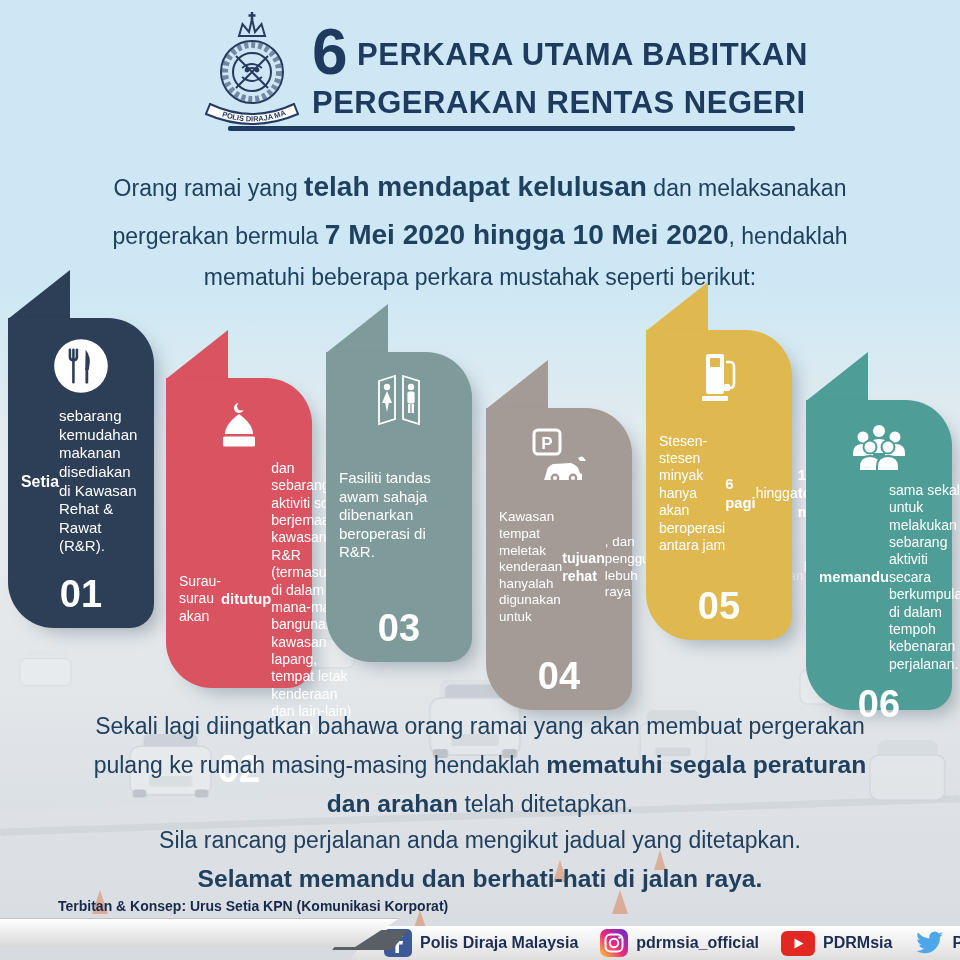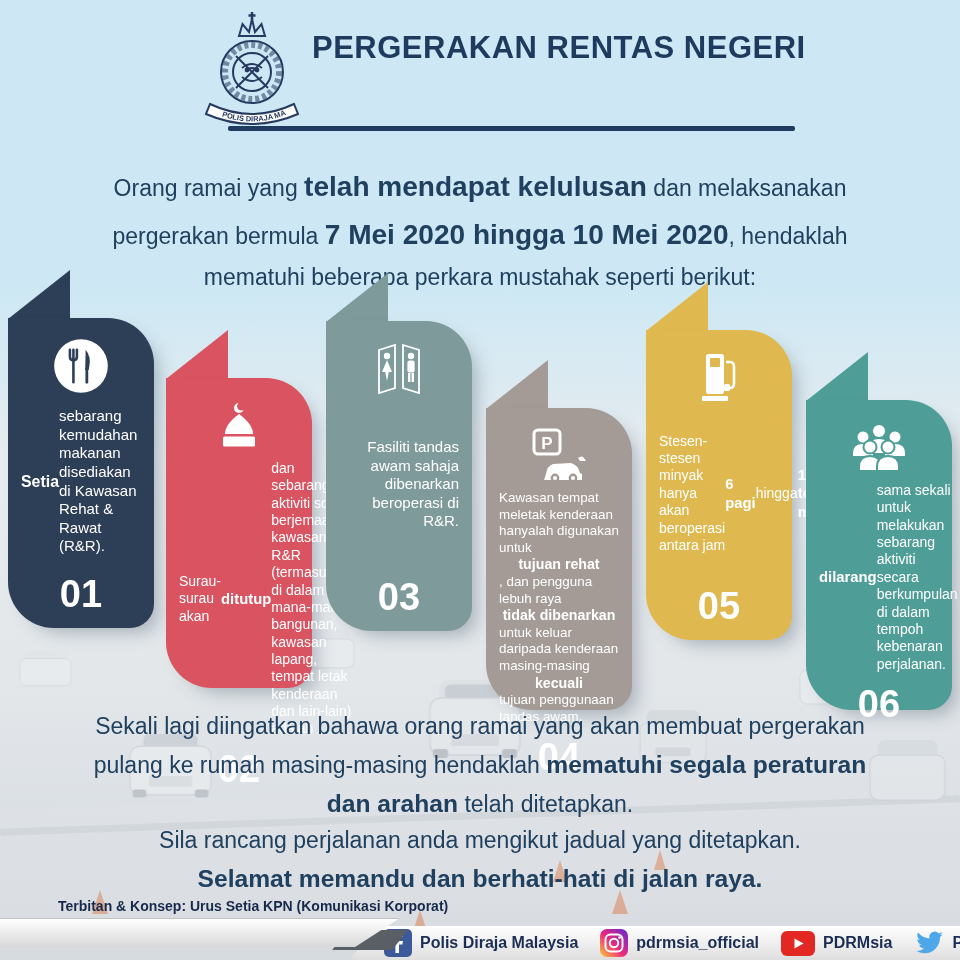--- a/index.html
+++ b/index.html
@@ -28,23 +28,23 @@
   .fold{position:absolute;top:0;left:0;width:62px;height:49px;clip-path:polygon(0 100%,100% 0,100% 100%);}
   .cardbody{position:absolute;top:48px;left:0;right:0;bottom:0;border-radius:0 46px 24px 46px;
     display:flex;flex-direction:column;align-items:center;padding:10px 13px 8px;
     box-shadow:10px 10px 18px -6px rgba(50,70,90,.35);box-sizing:border-box;}
   .icon-wrap{display:flex;align-items:center;justify-content:center;margin-top:4px;min-height:68px;}
   .card-text{flex:1;display:flex;align-items:center;width:100%;color:#fff;font-size:14px;line-height:1.24;}
   .card-text .b{font-weight:700;font-size:1.06em;}
   .card-num{font-size:38px;font-weight:700;color:#fff;margin:10px 0 4px;}
   .c1{left:8px;top:270px;}   .c1 .fold,.c1 .cardbody{background:var(--card1,#2d3e57);}
   .c2{left:166px;top:330px;} .c2 .fold,.c2 .cardbody{background:var(--card2,#d95360);}
-  .c3{left:326px;top:273px;text-align:right;} .c3 .fold,.c3 .cardbody{background:var(--card3,#7f9a9a);}
+  .c3{left:326px;top:304px;} .c3 .fold,.c3 .cardbody{background:var(--card3,#7f9a9a);}
   .c4{left:486px;top:360px;height:350px;} .c4 .fold,.c4 .cardbody{background:var(--card4,#a49b96);}
-  .c4 .card-text{font-size:13.4px;flex-direction:column;}
+  .c4 .card-text{font-size:13.4px;}
   .c5{left:646px;top:282px;} .c5 .fold,.c5 .cardbody{background:var(--card5,#dfb94f);}
   .c6{left:806px;top:352px;} .c6 .fold,.c6 .cardbody{background:var(--card6,#4f9d97);}
   .c1 .card-text{font-size:15px;}
   .c3 .card-text{font-size:15px;}
   
   .credit{position:absolute;left:58px;top:898px;font-size:14px;font-weight:700;color:#16294a;}
   .bar-left{position:absolute;left:-8px;top:918px;width:408px;height:28px;z-index:3;
     background:linear-gradient(180deg,#ffffff,#d8d8d8);clip-path:polygon(0 0,100% 0,89% 100%,0 100%);
     border-top:1px solid #c2c2c2;}
   .bar-shadow{position:absolute;left:340px;top:930px;width:60px;height:20px;background:#5a5f66;
@@ -129,20 +129,21 @@
     </g>
     <defs>
         <path id="ribbonpath" d="M24 106 q36 15 72 0"></path>
       </defs>
     <text font-size="7.5" font-weight="bold" fill="#273a60">
       <textPath href="#ribbonpath" startOffset="6">POLIS DIRAJA MALAYSIA</textPath>
     </text>
   </svg>
 
   <div class="title-block">
+    <div class="title-line1"><span class="big-six">6</span><span>PERKARA UTAMA BABITKAN</span></div>
     <div class="title-line2">PERGERAKAN RENTAS NEGERI</div>
   </div>
   <div class="title-underline"></div>
 
   <div class="para intro rich"><span>Orang ramai yang </span><span class="b">telah mendapat kelulusan</span><span> dan melaksanakan pergerakan bermula </span><span class="b">7 Mei 2020 hingga 10 Mei 2020</span><span>, hendaklah mematuhi beberapa perkara mustahak seperti berikut:</span></div>
 
   <div class="card c1">
     <div class="fold"></div>
     <div class="cardbody">
       <div class="icon-wrap">
@@ -276,21 +277,21 @@
           </g>
           <g fill="#ffffff" stroke="#4f9d97" stroke-width="2">
             <circle cx="23" cy="28" r="6.5"></circle>
               <path d="M12 48 q0 -11 11 -11 t11 11 v4 h-22 z"></path>
             <circle cx="41" cy="28" r="6.5"></circle>
               <path d="M30 48 q0 -11 11 -11 t11 11 v4 h-22 z"></path>
           </g>
         </svg>
       </div>
       <div class="card-text rich">
-          <span class="b">dilarang</span>
+          <span class="b">memandu</span>
           <span> sama sekali untuk melakukan sebarang aktiviti secara berkumpulan di dalam tempoh kebenaran perjalanan.</span>
         </div>
       <div class="card-num">06</div>
     </div>
   </div>
 
   <div class="para outro outro1 rich"><span>Sekali lagi diingatkan bahawa orang ramai yang akan membuat pergerakan pulang ke rumah masing-masing hendaklah </span><span class="b">mematuhi segala peraturan dan arahan</span><span> telah ditetapkan.</span></div>
   <div class="para outro outro2 rich"><span>Sila rancang perjalanan anda mengikut jadual yang ditetapkan. </span><span class="b">Selamat memandu dan berhati-hati di jalan raya.</span></div>
 
   <div class="credit">Terbitan &amp; Konsep: Urus Setia KPN (Komunikasi Korporat)</div>

